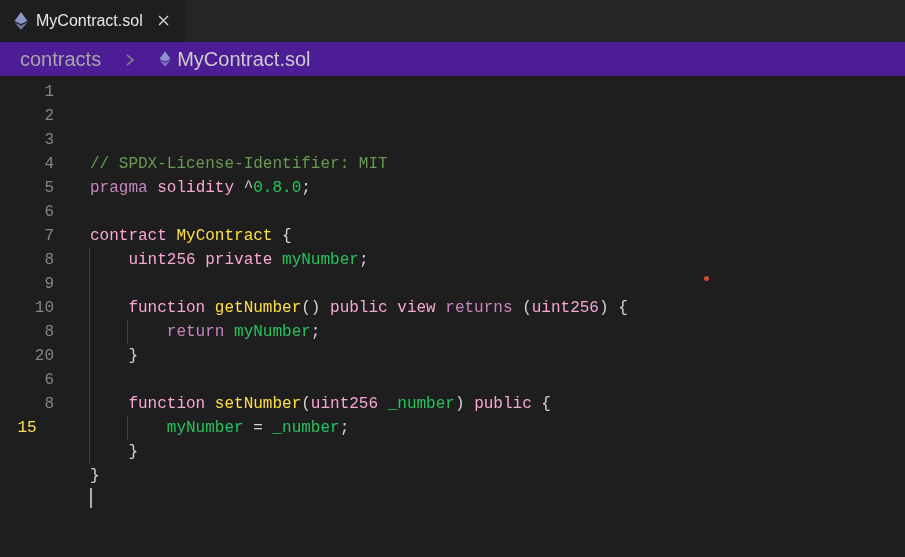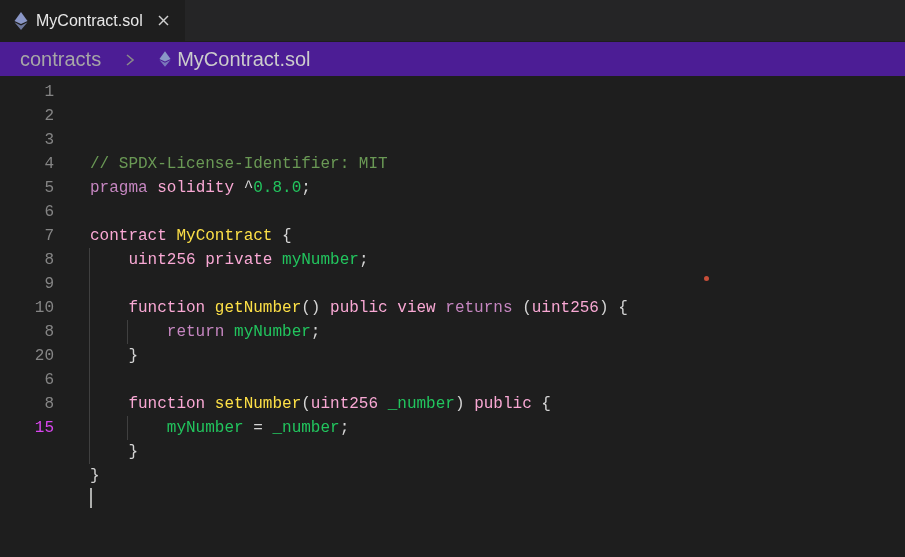--- a/index.html
+++ b/index.html
@@ -66,21 +66,21 @@
   }
   .gutter {
     width: 72px;
     text-align: right;
     padding: 4px 18px 0 0;
     color: #858585;
     user-select: none;
     background: #1e1e1e;
   }
   .gutter .ln { height: 24px; }
-  .gutter .ln.current { color: #d946ef; }
+  .gutter .ln.current { color: #fde047; text-align: center; }
   .code {
     flex: 1;
     padding: 4px 0 0 18px;
     position: relative;
     white-space: pre;
   }
   .code .row { height: 24px; }
 
   
   .guide {

